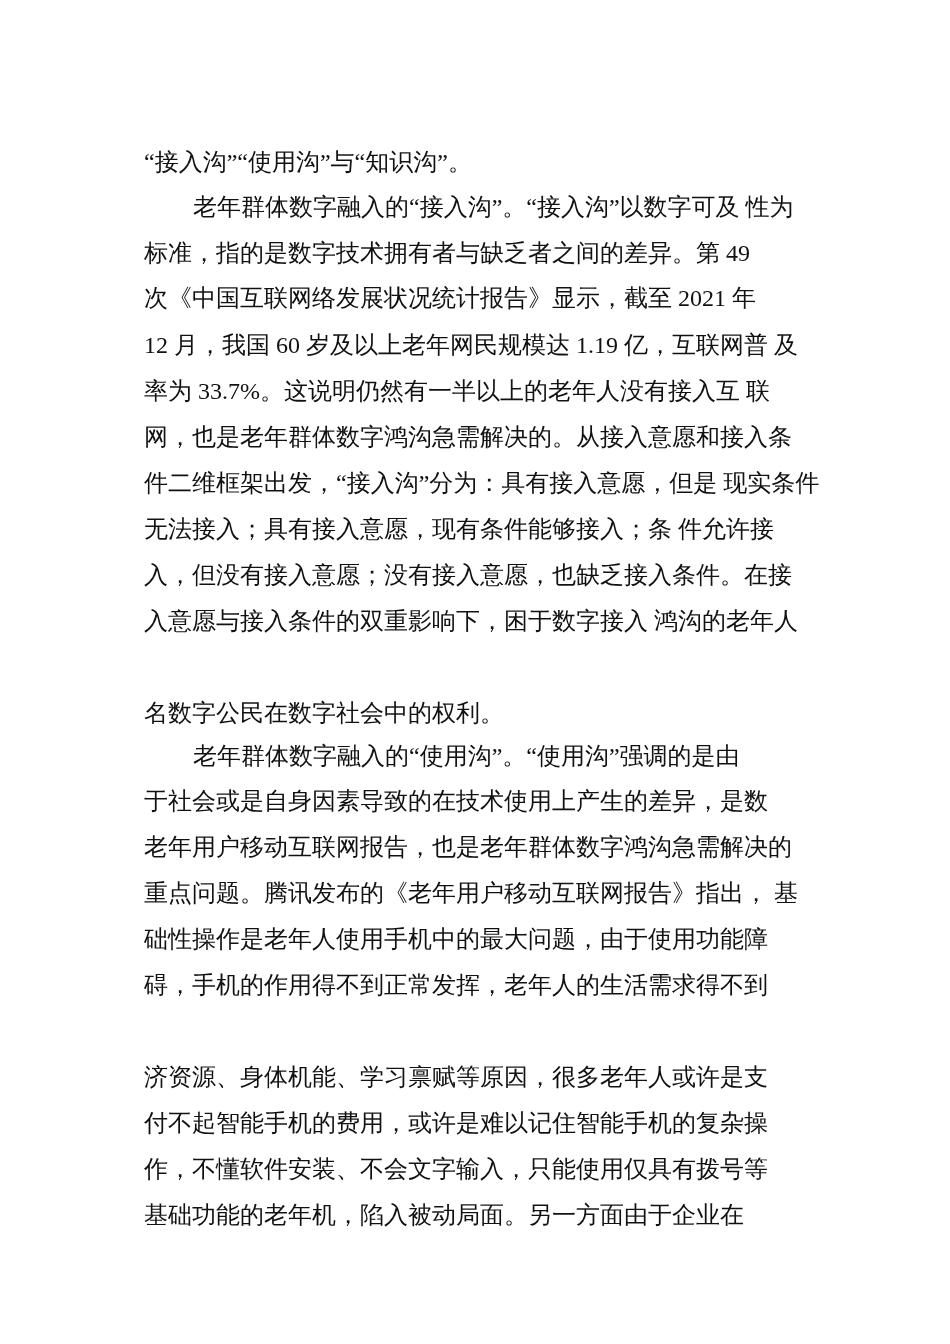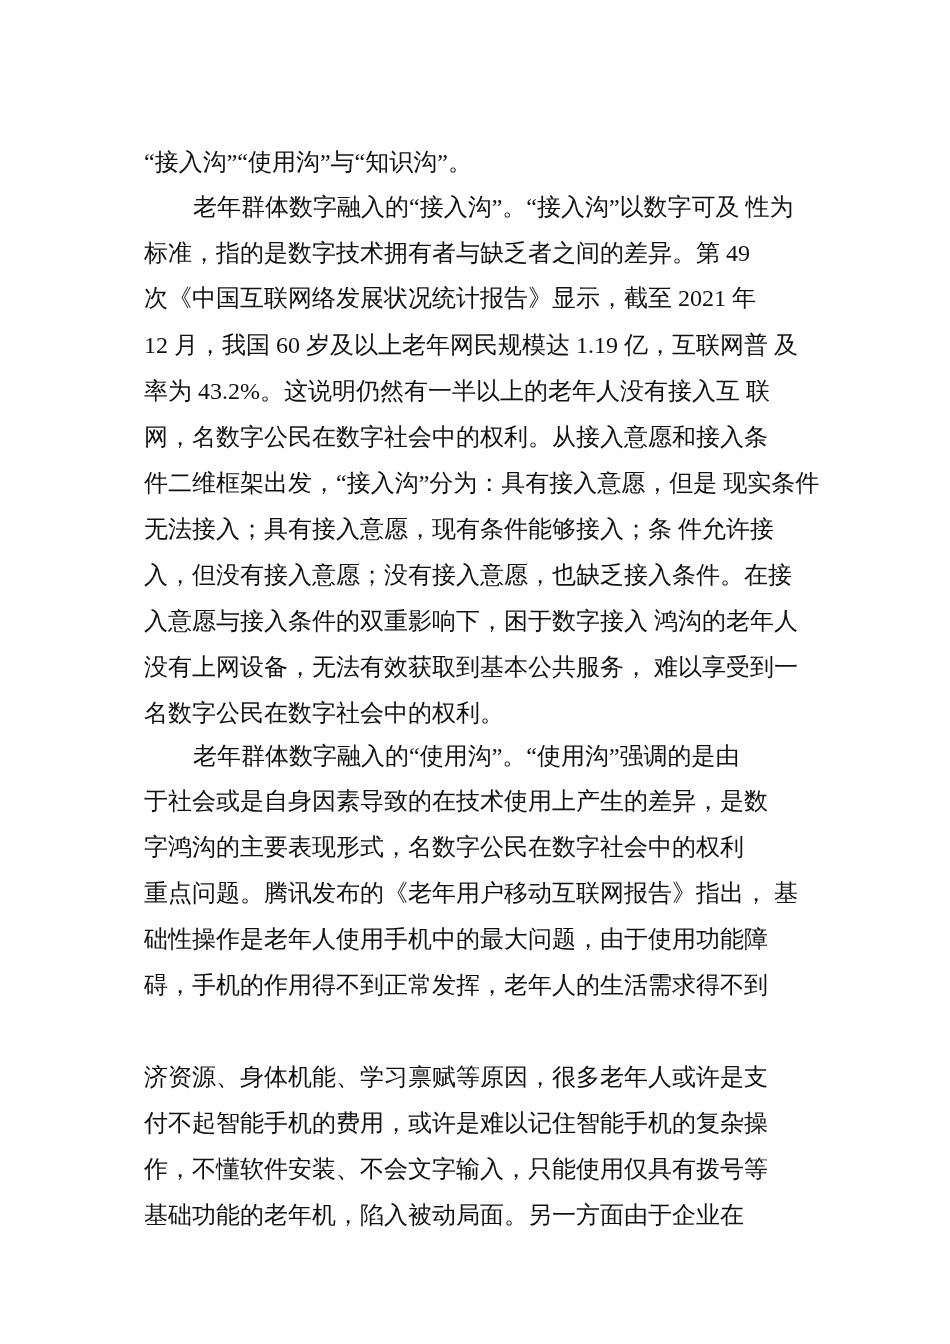--- a/index.html
+++ b/index.html
@@ -35,31 +35,30 @@
   </style>
 </head>
 <body>
 
 <div class="page">
   <div class="line" style="top:130px">“接入沟”“使用沟”与“知识沟”。</div>
   <div class="line indent" style="top:175px">老年群体数字融入的“接入沟”。“接入沟”以数字可及 性为</div>
   <div class="line" style="top:221px">标准，指的是数字技术拥有者与缺乏者之间的差异。第 49</div>
   <div class="line" style="top:266px">次《中国互联网络发展状况统计报告》显示，截至 2021 年</div>
   <div class="line" style="top:313px">12 月，我国 60 岁及以上老年网民规模达 1.19 亿，互联网普 及</div>
-  <div class="line" style="top:359px">率为 43.2%。这说明仍然有一半以上的老年人没有接入互 联</div>
-  <div class="line" style="top:405px">网，名数字公民在数字社会中的权利。从接入意愿和接入条</div>
+  <div class="line" style="top:359px">率为 33.7%。这说明仍然有一半以上的老年人没有接入互 联</div>
+  <div class="line" style="top:405px">网，也是老年群体数字鸿沟急需解决的。从接入意愿和接入条</div>
   <div class="line" style="top:451px">件二维框架出发，“接入沟”分为：具有接入意愿，但是 现实条件</div>
   <div class="line" style="top:497px">无法接入；具有接入意愿，现有条件能够接入；条 件允许接</div>
   <div class="line" style="top:589px">入意愿与接入条件的双重影响下，困于数字接入 鸿沟的老年人</div>
   <div class="line" style="top:543px">入，但没有接入意愿；没有接入意愿，也缺乏接入条件。在接</div>
-  <div class="line" style="top:635px">没有上网设备，无法有效获取到基本公共服务， 难以享受到一</div>
   <div class="line" style="top:681px">名数字公民在数字社会中的权利。</div>
   <div class="line" style="top:769px">于社会或是自身因素导致的在技术使用上产生的差异，是数</div>
   <div class="line indent" style="top:724px">老年群体数字融入的“使用沟”。“使用沟”强调的是由</div>
-  <div class="line" style="top:815px">字鸿沟的主要表现形式，名数字公民在数字社会中的权利</div>
+  <div class="line" style="top:815px">老年用户移动互联网报告，也是老年群体数字鸿沟急需解决的</div>
   <div class="line" style="top:861px">重点问题。腾讯发布的《老年用户移动互联网报告》指出， 基</div>
   <div class="line" style="top:907px">础性操作是老年人使用手机中的最大问题，由于使用功能障</div>
   <div class="line" style="top:953px">碍，手机的作用得不到正常发挥，老年人的生活需求得不到</div>
   <div class="line" style="top:1045px">济资源、身体机能、学习禀赋等原因，很多老年人或许是支</div>
   <div class="line" style="top:1091px">付不起智能手机的费用，或许是难以记住智能手机的复杂操</div>
   <div class="line" style="top:1137px">作，不懂软件安装、不会文字输入，只能使用仅具有拨号等</div>
   <div class="line" style="top:1183px">基础功能的老年机，陷入被动局面。另一方面由于企业在</div>
 </div>
 
 </body></html>

